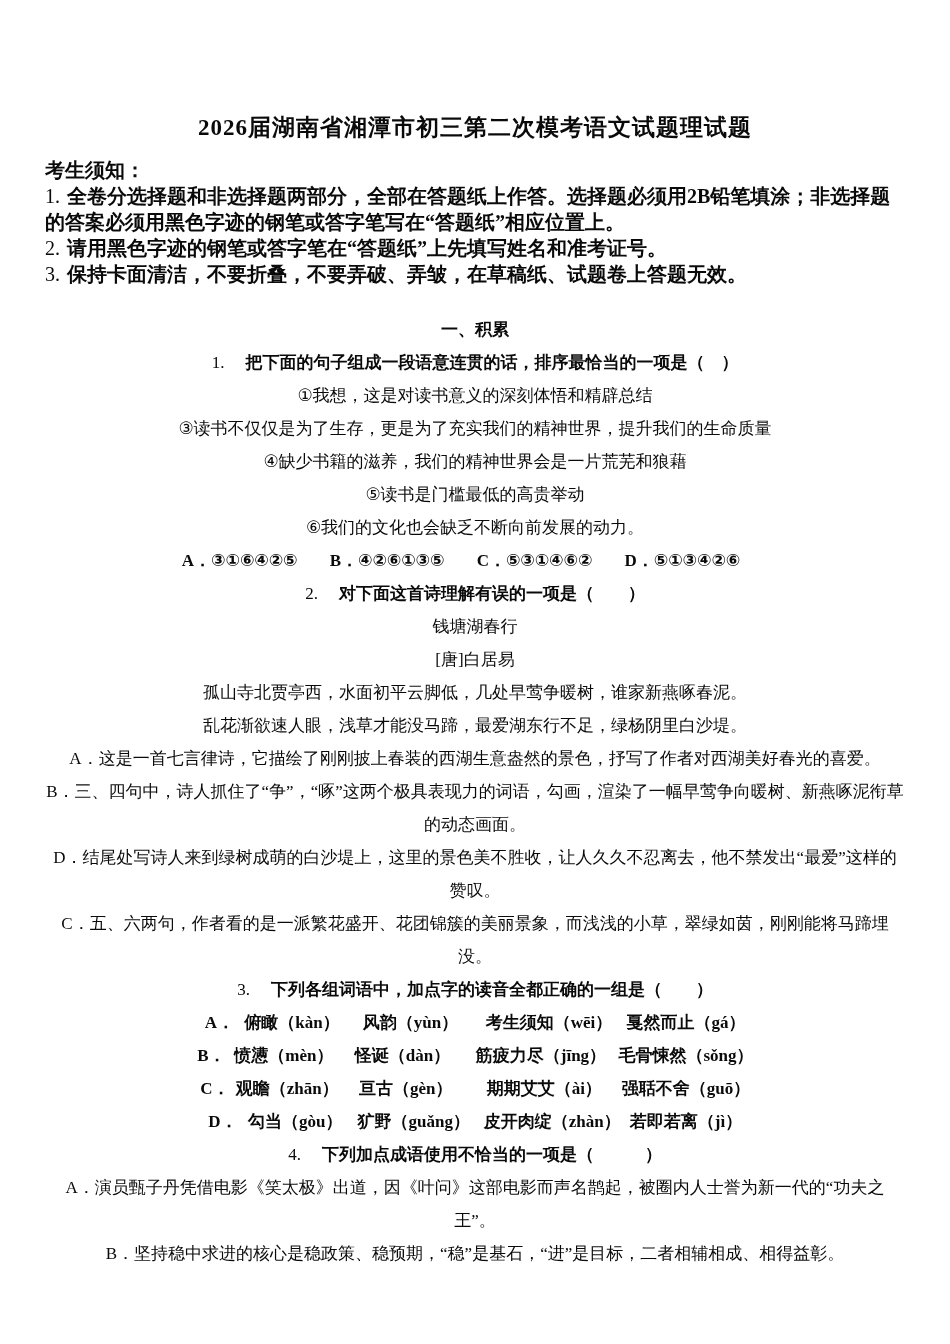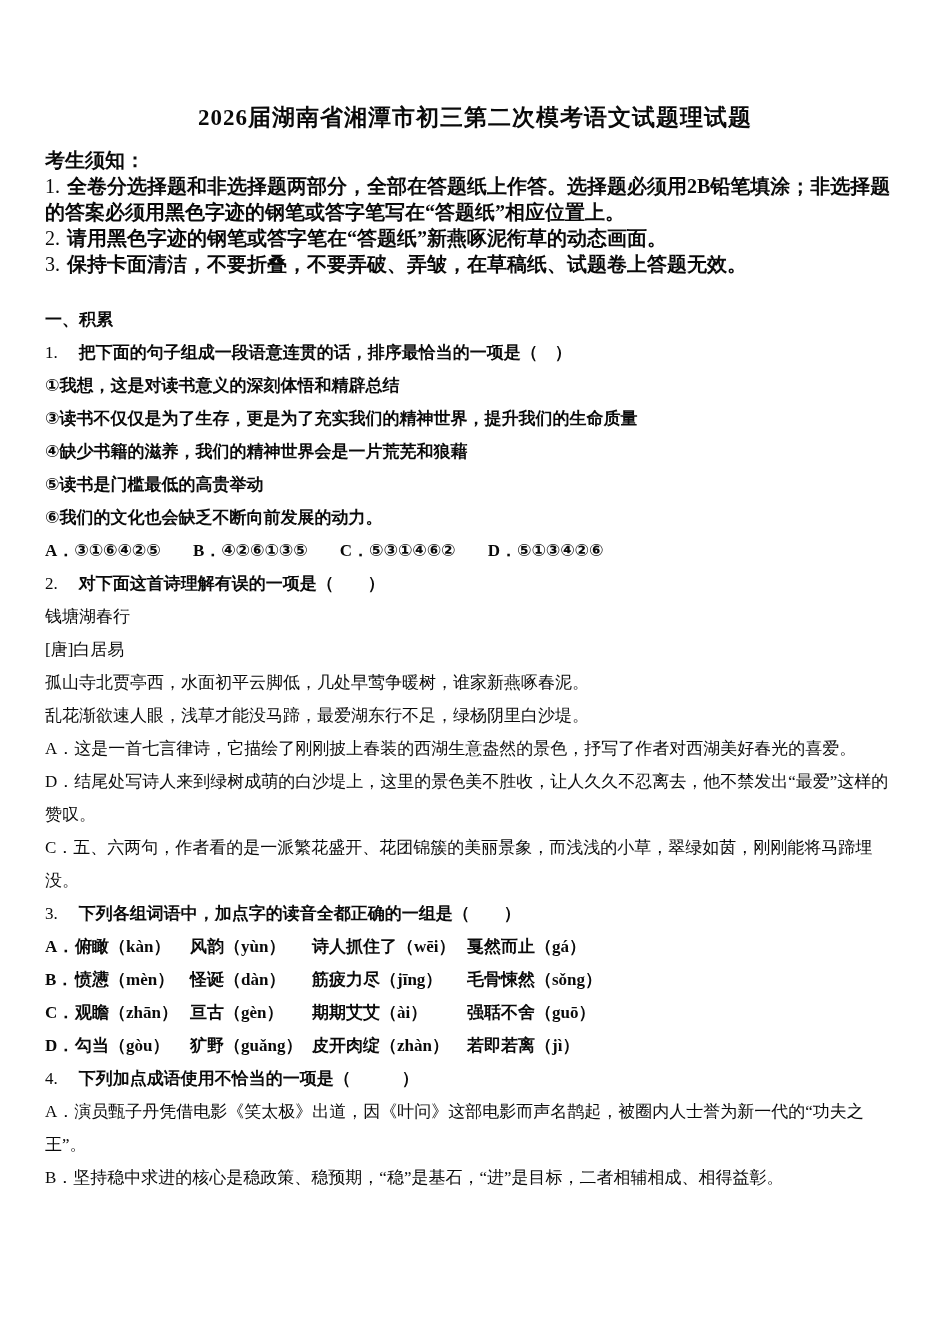--- a/index.html
+++ b/index.html
@@ -1,53 +1,53 @@
 <!DOCTYPE html>
 <html><head>
 <meta charset="utf-8">
 <style>
   html,body{margin:0;padding:0;background:#ffffff;}
   body{width:950px;height:1344px;overflow:hidden;color:#0a0a0a;
        font-family:"Liberation Serif","DejaVu Sans",serif;}
   .page{width:950px;height:1344px;box-sizing:border-box;
         padding:102px 45px 0 45px;background:#ffffff;}
-  .title{margin:0;text-align:center;font-size:23px;font-weight:700;
+  .title{margin:10px;text-align:center;font-size:23px;font-weight:700;
          letter-spacing:1px;line-height:32px;}
   
   .notice{margin-top:13px;font-size:20px;line-height:26px;}
   .notice p{margin:0;font-weight:700;}
   .notice .num{font-weight:400;margin-right:7px;}
   
   .qarea{font-size:17px;}
-  .qarea p{margin:0;line-height:33px;}
+  .qarea p{margin:0;line-height:33px;text-align:center;}
   .section-heading{margin-top:26px !important;font-weight:700;}
   .stem .num{font-weight:400;margin-right:7px;}
   .stem .stem-text{font-weight:700;margin-left:14px;}
-  .sentence{font-weight:700;}
+  .sentence{font-weight:400;}
   .opts-row .opt{font-weight:700;display:inline-block;margin-right:28px;}
   .poem-title,.poem-author,.poem-line{font-weight:400;}
   .option{font-weight:400;}
   .q3-row{font-weight:700;}
   .q3-row .rowlabel{display:inline-block;width:30px;}
   .q3-row .w{display:inline-block;}
   .q3-row .w1{width:115px;}
   .q3-row .w2{width:122px;}
   .q3-row .w3{width:155px;}
 </style>
 </head>
 <body>
 
 <div class="page">
 
   <h1 class="title">2026届湖南省湘潭市初三第二次模考语文试题理试题</h1>
 
   <div class="notice">
     <p>考生须知：</p>
     <p><span class="num">1.</span><span>全卷分选择题和非选择题两部分，全部在答题纸上作答。选择题必须用2B铅笔填涂；非选择题的答案必须用黑色字迹的钢笔或答字笔写在“答题纸”相应位置上。</span></p>
-    <p><span class="num">2.</span><span>请用黑色字迹的钢笔或答字笔在“答题纸”新燕啄泥衔草的动态画面。</span></p>
+    <p><span class="num">2.</span><span>请用黑色字迹的钢笔或答字笔在“答题纸”上先填写姓名和准考证号。</span></p>
     <p><span class="num">3.</span><span>保持卡面清洁，不要折叠，不要弄破、弄皱，在草稿纸、试题卷上答题无效。</span></p>
   </div>
 
   <div class="qarea">
 
     <p class="section-heading">一、积累</p>
 
     <p class="stem"><span class="num">1.</span><span class="stem-text">把下面的句子组成一段语意连贯的话，排序最恰当的一项是（　）</span></p>
     <p class="sentence">①我想，这是对读书意义的深刻体悟和精辟总结</p>
     <p class="sentence">③读书不仅仅是为了生存，更是为了充实我们的精神世界，提升我们的生命质量</p>
@@ -60,25 +60,26 @@
       <span class="opt">C．⑤③①④⑥②</span>
       <span class="opt">D．⑤①③④②⑥</span>
     </p>
 
     <p class="stem"><span class="num">2.</span><span class="stem-text">对下面这首诗理解有误的一项是（　　）</span></p>
     <p class="poem-title">钱塘湖春行</p>
     <p class="poem-author">[唐]白居易</p>
     <p class="poem-line">孤山寺北贾亭西，水面初平云脚低，几处早莺争暖树，谁家新燕啄春泥。</p>
     <p class="poem-line">乱花渐欲速人眼，浅草才能没马蹄，最爱湖东行不足，绿杨阴里白沙堤。</p>
     <p class="option">A．这是一首七言律诗，它描绘了刚刚披上春装的西湖生意盎然的景色，抒写了作者对西湖美好春光的喜爱。</p>
+    <p class="option">B．三、四句中，诗人抓住了“争”，“啄”这两个极具表现力的词语，勾画，渲染了一幅早莺争向暖树、新燕啄泥衔草的动态画面。</p>
     <p class="option">D．结尾处写诗人来到绿树成萌的白沙堤上，这里的景色美不胜收，让人久久不忍离去，他不禁发出“最爱”这样的赞叹。</p>
     <p class="option">C．五、六两句，作者看的是一派繁花盛开、花团锦簇的美丽景象，而浅浅的小草，翠绿如茵，刚刚能将马蹄埋没。</p>
 
     <p class="stem"><span class="num">3.</span><span class="stem-text">下列各组词语中，加点字的读音全都正确的一组是（　　）</span></p>
-    <p class="q3-row"><span class="rowlabel">A．</span><span class="w w1">俯瞰（kàn）</span><span class="w w2">风韵（yùn）</span><span class="w w3">诗人抓住了（wēi）</span><span class="w w4">戛然而止（gá）</span></p>
+    <p class="q3-row"><span class="rowlabel">A．</span><span class="w w1">俯瞰（kàn）</span><span class="w w2">风韵（yùn）</span><span class="w w3">考生须知（wēi）</span><span class="w w4">戛然而止（gá）</span></p>
     <p class="q3-row"><span class="rowlabel">B．</span><span class="w w1">愤懑（mèn）</span><span class="w w2">怪诞（dàn）</span><span class="w w3">筋疲力尽（jīng）</span><span class="w w4">毛骨悚然（sǒng）</span></p>
     <p class="q3-row"><span class="rowlabel">C．</span><span class="w w1">观瞻（zhān）</span><span class="w w2">亘古（gèn）</span><span class="w w3">期期艾艾（ài）</span><span class="w w4">强聒不舍（guō）</span></p>
     <p class="q3-row"><span class="rowlabel">D．</span><span class="w w1">勾当（gòu）</span><span class="w w2">犷野（guǎng）</span><span class="w w3">皮开肉绽（zhàn）</span><span class="w w4">若即若离（jì）</span></p>
 
     <p class="stem"><span class="num">4.</span><span class="stem-text">下列加点成语使用不恰当的一项是（　　　）</span></p>
     <p class="option">A．演员甄子丹凭借电影《笑太极》出道，因《叶问》这部电影而声名鹊起，被圈内人士誉为新一代的“功夫之王”。</p>
     <p class="option">B．坚持稳中求进的核心是稳政策、稳预期，“稳”是基石，“进”是目标，二者相辅相成、相得益彰。</p>
 
   </div>
 </div>

